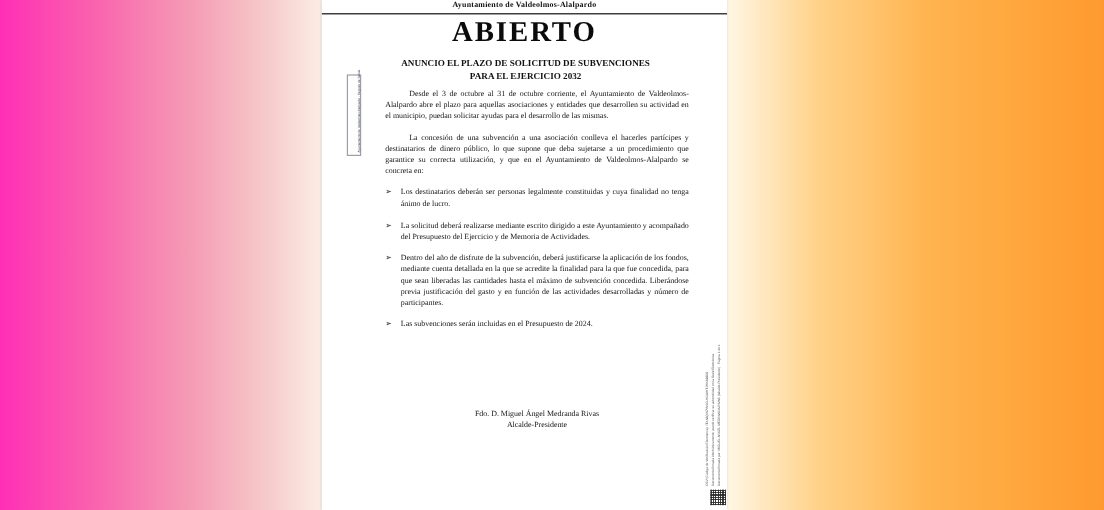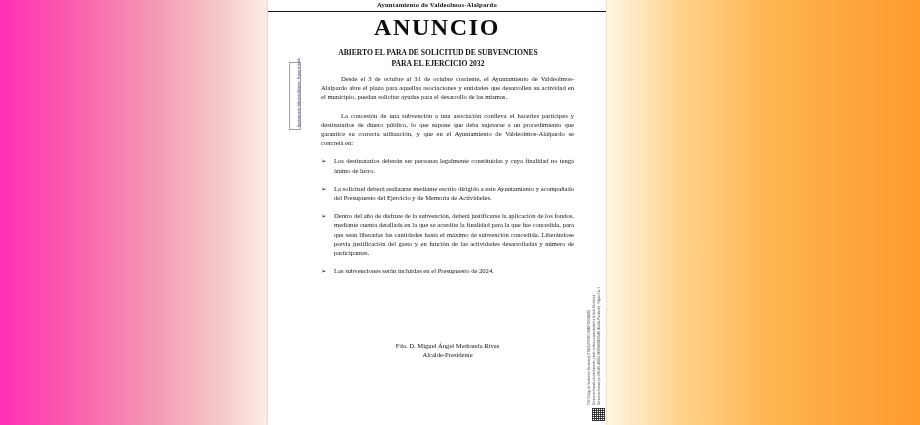--- a/index.html
+++ b/index.html
@@ -219,24 +219,24 @@
     <div class="page-inner">
 
       <div class="doc-header">
         <span class="htext">Ayuntamiento de Valdeolmos-Alalpardo</span>
       </div>
 
       <div class="left-stamp">
         <span class="vtext">Ayuntamiento de Valdeolmos-Alalpardo · Registro de Salida</span>
       </div>
 
-      <h1 class="titulo">ANUNCIO</h1>
+      <h1 class="titulo">ABIERTO</h1>
 
       <div class="subtitulo">
-        <div>ABIERTO EL PARA DE SOLICITUD DE SUBVENCIONES</div>
+        <div>ANUNCIO EL PLAZO DE SOLICITUD DE SUBVENCIONES</div>
         <div>PARA EL EJERCICIO 2032</div>
       </div>
 
       <div class="body-block">
         <p class="par">Desde el 3 de octubre al 31 de octubre corriente, el Ayuntamiento de Valdeolmos-Alalpardo abre el plazo para aquellas asociaciones y entidades que desarrollen su actividad en el municipio, puedan solicitar ayudas para el desarrollo de las mismas.</p>
         <p class="par">La concesión de una subvención a una asociación conlleva el hacerles partícipes y destinatarios de dinero público, lo que supone que deba sujetarse a un procedimiento que garantice su correcta utilización, y que en el Ayuntamiento de Valdeolmos-Alalpardo se concreta en:</p>
 
         <ul class="bullets">
           <li>
             <span class="arrow">➢</span>

